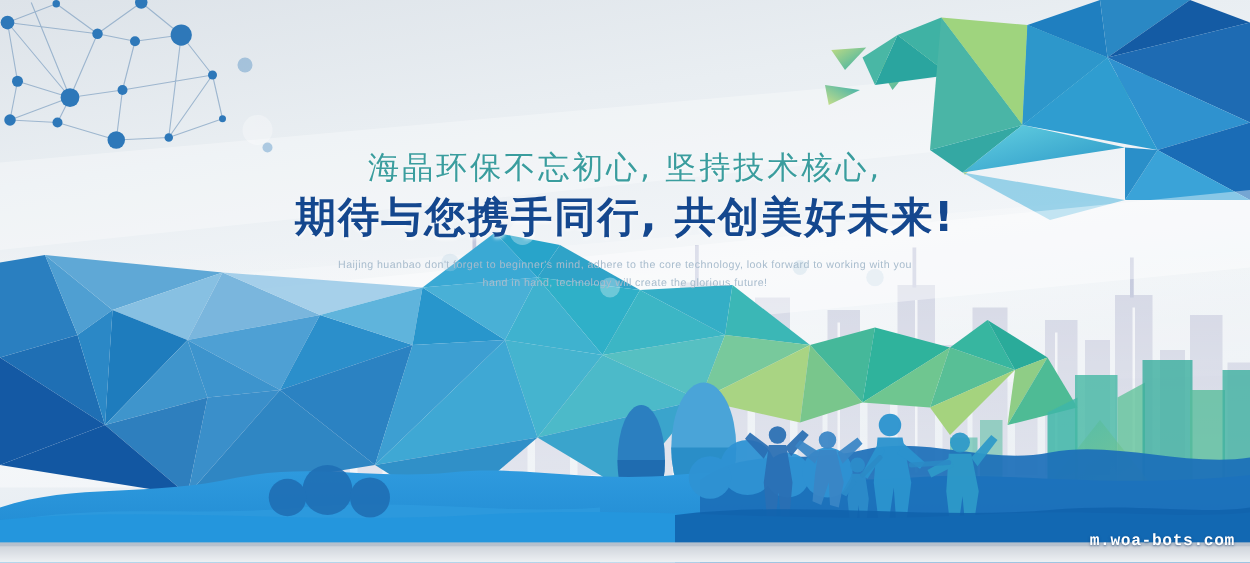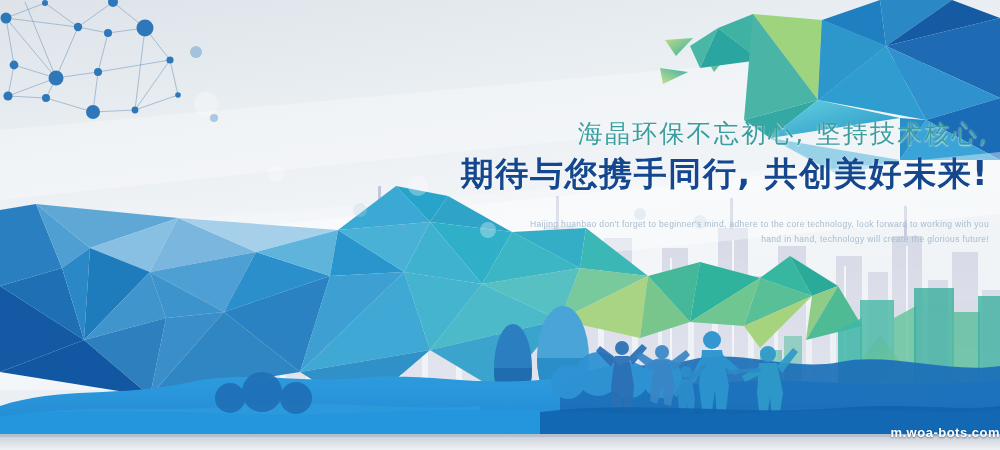--- a/index.html
+++ b/index.html
@@ -11,22 +11,22 @@
   }
   #banner {
     position:relative;
     width:1000px; height:450px;
     overflow:hidden;
     background:linear-gradient(160deg,#dfe5ea 0%,#e9eef2 22%,#f0f4f7 48%,#e7edf2 72%,#dde5ec 100%);
   }
   #art { position:absolute; inset:0; width:1000px; height:450px; }
   .text-block {
     position:absolute;
-    left:0; right:11px; top:118px;
-    text-align:right;
+    left:0; right:0; top:118px;
+    text-align:center;
     z-index:40;
     pointer-events:none;
   }
   .headline-1 {
     font-family:"DejaVu Sans", sans-serif;
     font-size:25px;
     letter-spacing:2.2px;
     color:#3a9d9e;
     line-height:1.25;
     font-weight:400;
@@ -36,32 +36,32 @@
     font-family:"DejaVu Sans", sans-serif;
     font-size:33px;
     font-weight:bold;
     letter-spacing:1.6px;
     color:#14478e;
     line-height:1.3;
     margin-top:4px;
     text-shadow:0 1px 3px rgba(255,255,255,.75);
   }
   .subtitle {
-    margin-top:21px;
+    margin-top:8px;
     font-size:8.5px;
     letter-spacing:.35px;
     color:#a8bccd;
     line-height:1.75;
     font-weight:400;
   }
   .watermark {
     position:absolute;
-    right:0; bottom:10px;
+    right:12px; bottom:10px;
     z-index:60;
-    font-family:Liberation Sans, sans-serif;
+    font-family:Liberation Mono, monospace;
     font-size:13px;
     font-weight:bold;
     letter-spacing:.5px;
     color:#ffffff;
     text-shadow:0 1px 2px rgba(0,40,90,.55);
   }
 </style>
 </head>
 <body>
 

